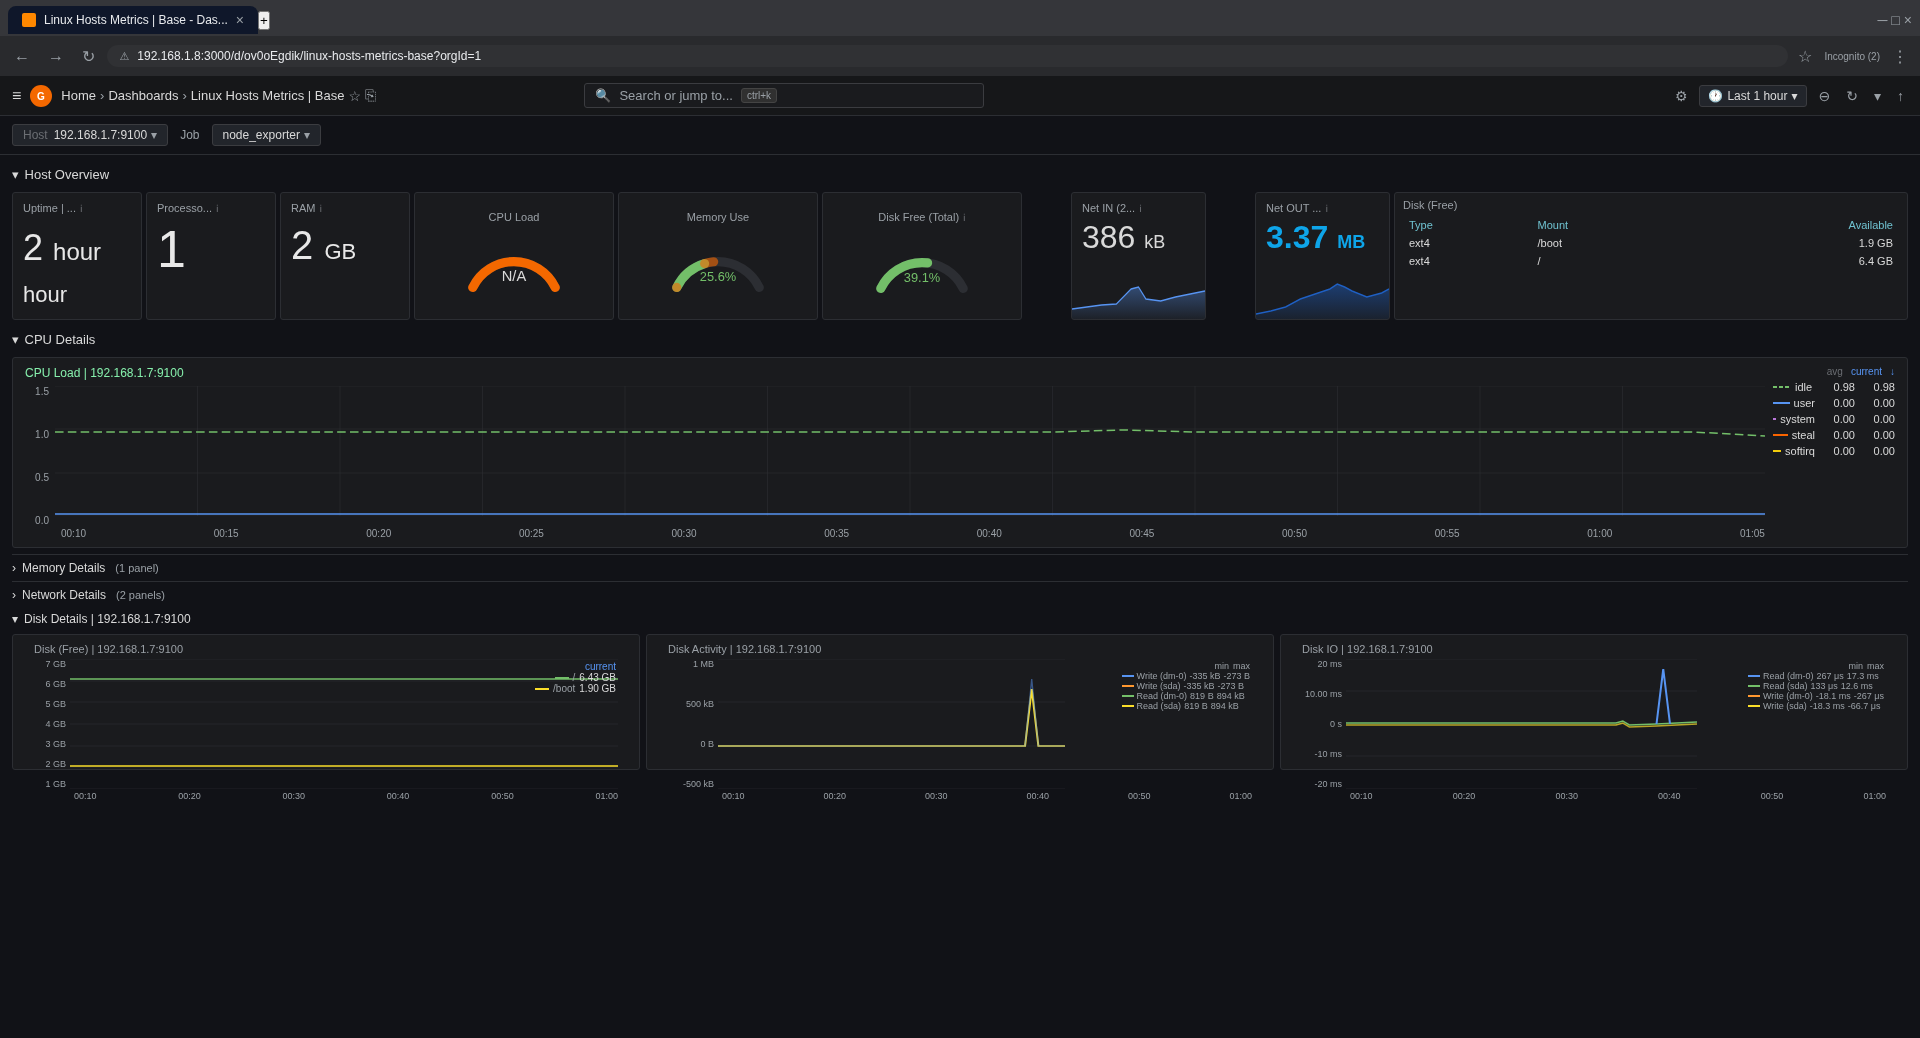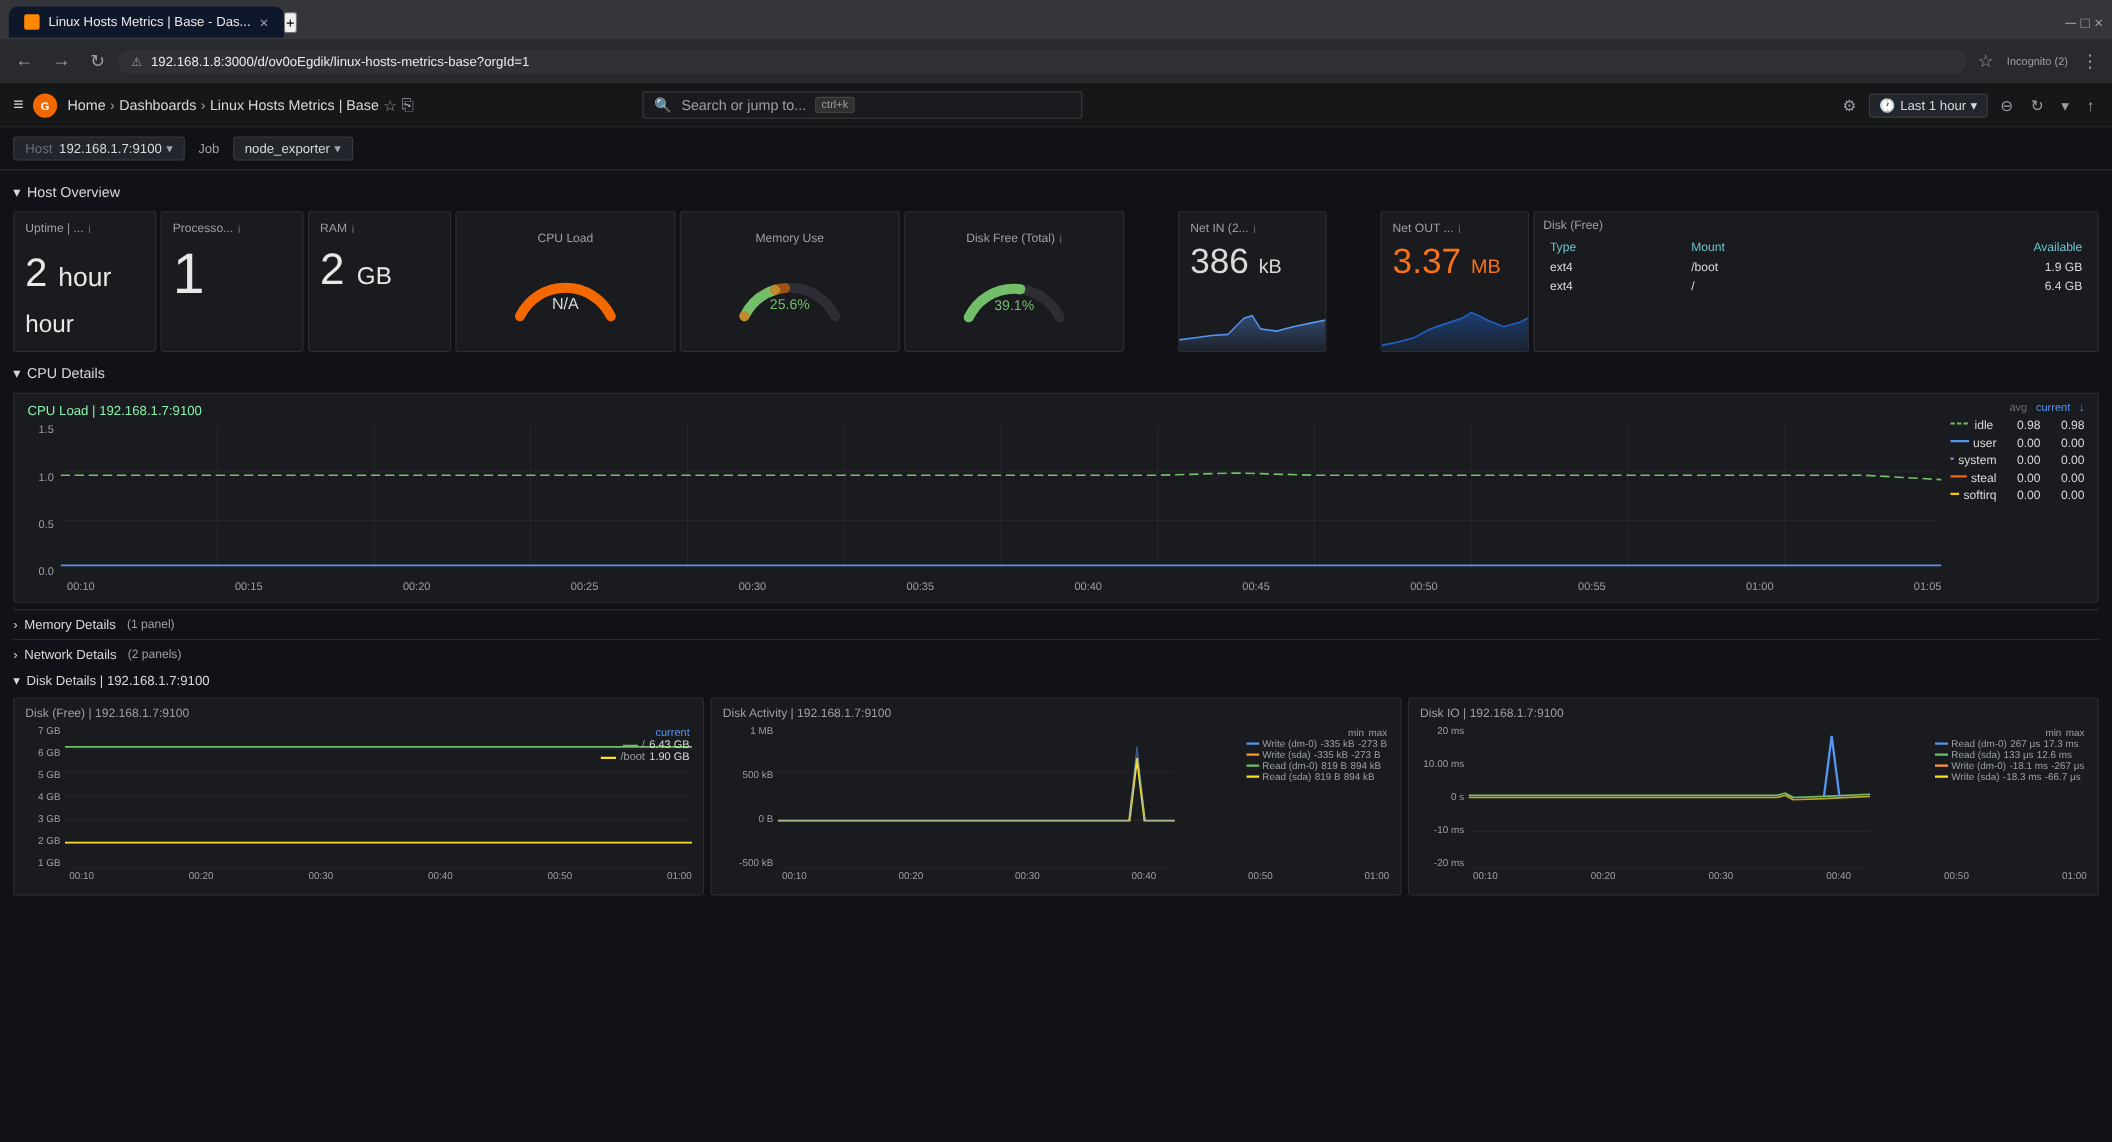--- a/index.html
+++ b/index.html
@@ -53,36 +53,36 @@
     
     .disk-table { width: 100%; font-size: 11px; }
     .disk-table th { color: #6fc2d0; font-weight: 400; padding: 2px 4px; text-align: left; }
     .disk-table td { padding: 2px 4px; color: #d9d9d9; }
     .disk-table .val { text-align: right; }
 
     
     .section-row { display: flex; align-items: center; gap: 6px; padding: 4px 0; cursor: pointer; color: #d9d9d9; font-size: 12px; margin-bottom: 2px; border-top: 1px solid #2c2e33; padding-top: 6px; }
     .section-label { color: #9aa0a6; font-size: 11px; margin-left: 4px; }
     .bottom-grid { display: grid; grid-template-columns: 1fr 1fr 1fr; gap: 6px; }
-    .bottom-panel { background: #1a1b1e; border: 1px solid #2c2e33; border-radius: 3px; padding: 8px 10px; height: 180px; }
+    .bottom-panel { background: #1a1b1e; border: 1px solid #2c2e33; border-radius: 3px; padding: 8px 21px; height: 136px; }
     .bottom-panel-title { font-size: 11px; color: #9aa0a6; margin-bottom: 4px; }
 
     
     .gauge-svg { width: 110px; height: 75px; }
     
     
     .net-panel { background: #1a1b1e; border: 1px solid #2c2e33; border-radius: 3px; padding: 8px 10px; min-height: 100px; position: relative; overflow: hidden; margin-left: 45px; }
 
     .search-bar { display: flex; align-items: center; background: #1a1b1e; border: 1px solid #3b3c40; border-radius: 3px; padding: 4px 10px; gap: 8px; flex: 1; max-width: 400px; color: #9aa0a6; font-size: 13px; }
     .kbd { background: #303030; border: 1px solid #444; border-radius: 3px; padding: 1px 5px; font-size: 10px; color: #9aa0a6; }
 
     .graph-panel-full { background: #1a1b1e; border: 1px solid #2c2e33; border-radius: 3px; padding: 8px 12px; margin-bottom: 6px; display: flex; }
     .graph-main { flex: 1; }
     .graph-legend { width: 130px; padding-left: 8px; font-size: 11px; }
-    .legend-row { display: flex; gap: 4px; padding: 2px 0; }
+    .legend-row { display: flex; align-items: center; gap: 4px; padding: 2px 0; }
     .legend-name { flex: 1; color: #d9d9d9; }
     .legend-val { color: #d9d9d9; min-width: 36px; text-align: right; }
 
     .avg-cur { display: flex; gap: 8px; justify-content: flex-end; margin-bottom: 2px; }
     .avg-cur span { color: #6b6e73; font-size: 10px; }
     .avg-cur .cur { color: #5794f2; }
   </style>
 </head>
 <body>
 
@@ -267,21 +267,21 @@
           <path d="M0,40 L20,38 L40,36 L60,35 L80,20 L90,18 L100,30 L120,32 L140,28 L160,25 L180,22 L180,50 L0,50 Z" fill="url(#netInGrad)"></path>
           <path d="M0,40 L20,38 L40,36 L60,35 L80,20 L90,18 L100,30 L120,32 L140,28 L160,25 L180,22" fill="none" stroke="#5794F2" stroke-width="1.5"></path>
         </svg>
       </div>
 
       <div class="net-panel">
         <div class="panel-title">
           <span>Net OUT ...</span>
           <span class="info-icon">ℹ</span>
         </div>
-        <div style="font-size:32px; font-weight:400; color:#f97316;">
+        <div style="font-size:32px; font-weight:700; color:#0ea5e9;">
           <span>3.37</span>
           <span style="font-size:18px;">MB</span>
         </div>
         <svg style="position:absolute;bottom:0;left:0;right:0;width:100%;height:50px;" viewBox="0 0 180 50" preserveAspectRatio="none">
           <defs>
             <linearGradient id="netOutGrad" x1="0" y1="0" x2="0" y2="1">
               <stop offset="0%" stop-color="#1f60c4" stop-opacity="0.5"></stop>
               <stop offset="100%" stop-color="#1f60c4" stop-opacity="0.1"></stop>
             </linearGradient>
           </defs>

